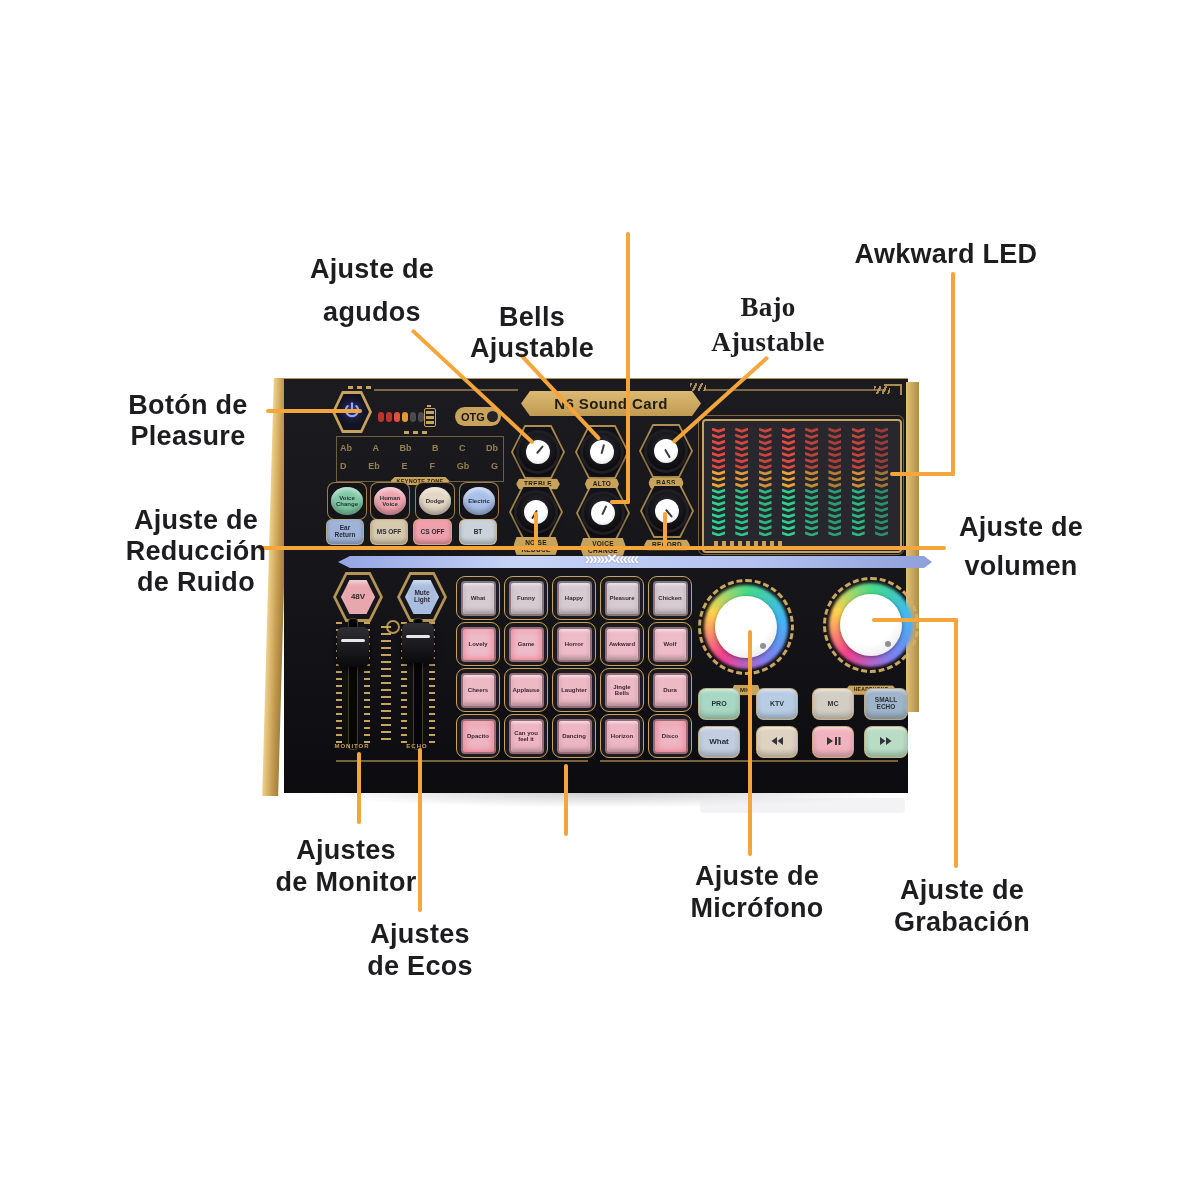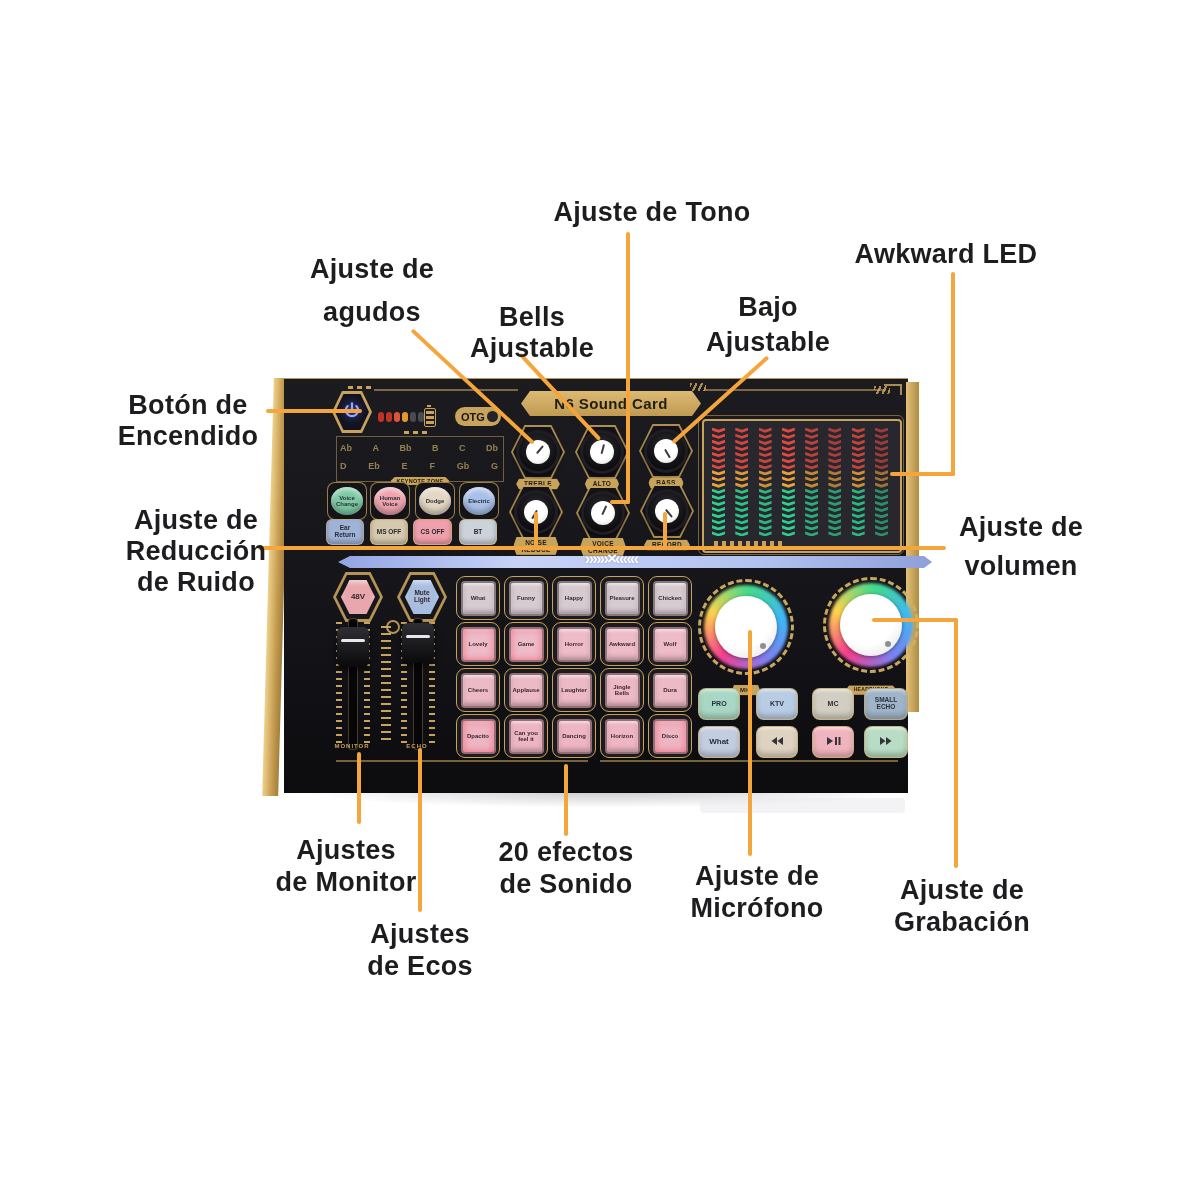--- a/index.html
+++ b/index.html
@@ -589,39 +589,36 @@
   <div class="ln" style="left:258px;top:546px;width:688px;height:4px;"></div>
   <div class="ln" style="left:534px;top:512px;width:4px;height:38px;"></div>
   <div class="ln" style="left:663px;top:512px;width:4px;height:38px;"></div>
   <div class="ln" style="left:357px;top:752px;width:4px;height:72px;"></div>
   <div class="ln" style="left:418px;top:748px;width:4px;height:164px;"></div>
   <div class="ln" style="left:564px;top:764px;width:4px;height:72px;"></div>
   <div class="ln" style="left:748px;top:630px;width:4px;height:226px;"></div>
   <div class="ln" style="left:872px;top:618px;width:86px;height:4px;"></div>
   <div class="ln" style="left:954px;top:618px;width:4px;height:250px;"></div>
 
-  <div class="co" style="left:652px;top:196px;">Ajuste de Tono</div>
   <div class="co" style="left:946px;top:238px;">Awkward LED</div>
   <div class="co" style="left:372px;top:248px;line-height:1.6;">Ajuste de
 agudos</div>
   <div class="co" style="left:532px;top:302px;line-height:1.15;">Bells
 Ajustable</div>
-  <div class="co" style="left:768px;top:290px;line-height:1.3;">Bajo
+  <div class="co" style="left:768px;top:290px;line-height:1.3;font-family:Liberation Serif, serif;">Bajo
 Ajustable</div>
   <div class="co" style="left:188px;top:390px;line-height:1.15;">Botón de
-Encendido</div>
+Pleasure</div>
   <div class="co" style="left:196px;top:505px;line-height:1.15;">Ajuste de
 Reducción
 de Ruido</div>
   <div class="co" style="left:1021px;top:508px;line-height:1.45;">Ajuste de
 volumen</div>
   <div class="co" style="left:346px;top:834px;">Ajustes
 de Monitor</div>
   <div class="co" style="left:420px;top:918px;">Ajustes
 de Ecos</div>
-  <div class="co" style="left:566px;top:836px;">20 efectos
-de Sonido</div>
   <div class="co" style="left:757px;top:860px;">Ajuste de
 Micrófono</div>
   <div class="co" style="left:962px;top:874px;">Ajuste de
 Grabación</div>
 
 </div>
 
 </body></html>

